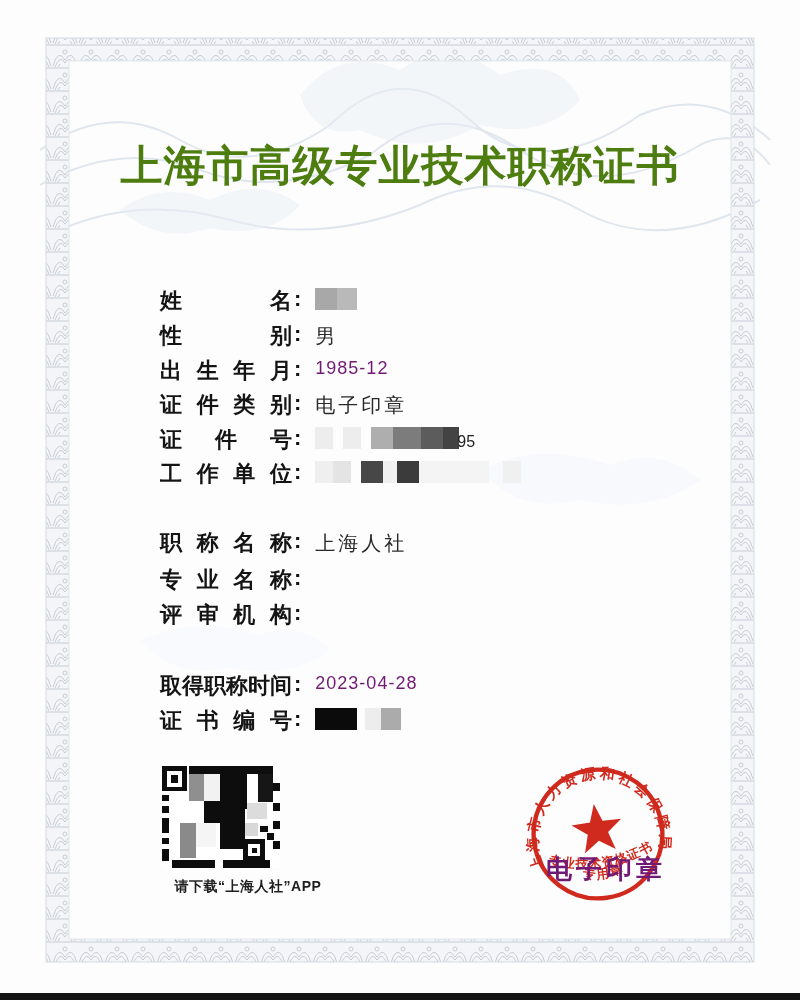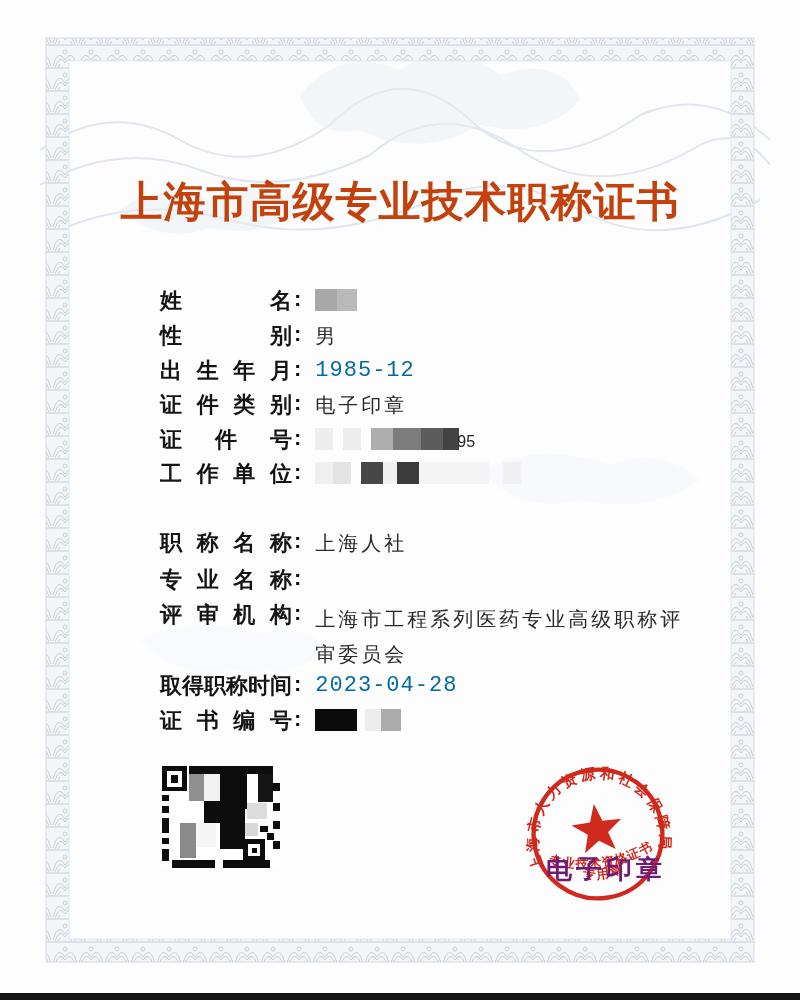--- a/index.html
+++ b/index.html
@@ -4,31 +4,31 @@
 <style>
   html,body{margin:0;padding:0;background:#e8e8e8;}
   .page{
     position:relative;width:800px;height:1000px;margin:0 auto;
     background:#fdfdfe;overflow:hidden;
     font-family:"Liberation Sans",sans-serif;color:#1c1c1c;
   }
   .bg-layer{position:absolute;inset:0;pointer-events:none;}
   .title{
     position:absolute;left:0;right:0;top:138px;text-align:center;
-    font-size:42px;font-weight:900;letter-spacing:1px;color:#c2410c;margin-top:36px;
+    font-size:42px;font-weight:900;letter-spacing:1px;color:#4d7c0f;
   }
   .row{position:absolute;left:160px;display:flex;align-items:flex-start;}
   .flabel{display:flex;align-items:flex-start;font-weight:bold;font-size:22px;color:#141414;}
   .jchars{display:flex;justify-content:space-between;width:132px;}
   .colon{margin-left:2px;font-weight:bold;}
   .fvalue{margin-left:14px;padding-top:2px;}
   .kai{font-family:"Liberation Serif",serif;font-size:20px;color:#2a2a2a;letter-spacing:3px;}
   .kai-wrap{width:368px;line-height:35px;}
-  .num{font-family:Liberation Mono, monospace;font-size:22px;color:#0369a1;letter-spacing:1px;}
-  .blocks{display:flex;align-items:center;height:24px;}
+  .num{font-family:Liberation Sans, sans-serif;font-size:18px;color:#701a75;letter-spacing:1px;}
+  .blocks{display:flex;height:24px;}
   .blk{height:22px;}
   .suffix95{font-size:16px;color:#222;margin-left:-2px;align-self:flex-end;}
   .qr-wrap{position:absolute;left:162px;top:766px;}
   .qr-caption{
     position:absolute;left:146px;top:876px;width:204px;text-align:center;
     font-size:14px;font-weight:bold;line-height:20px;color:#1f1f1f;letter-spacing:0.5px;
   }
   .seal-wrap{position:absolute;left:520px;top:756px;width:156px;height:156px;}
   .seal-overlay{
     position:absolute;left:546px;top:852px;font-size:26px;font-weight:bold;
@@ -203,21 +203,20 @@
   <div class="row" style="top:600px">
     <div class="flabel">
         <span class="jchars">
           <span>评</span>
           <span>审</span>
           <span>机</span>
           <span>构</span>
         </span>
         <span class="colon">:</span>
       </div>
-    <div class="fvalue kai kai-wrap">上海市工程系列医药专业高级职称评审委员会</div>
   </div>
 
   <div class="row" style="top:671px">
     <div class="flabel">
         <span class="jchars">
           <span>取</span>
           <span>得</span>
           <span>职</span>
           <span>称</span>
           <span>时</span>
@@ -280,20 +279,21 @@
         <rect x="2.2" y="6.8" width="1.9" height="4.2" fill="#8a8a8a"></rect>
         <rect x="4.1" y="6.8" width="2.4" height="2.9" fill="#f5f5f5"></rect>
         <rect x="10" y="6.8" width="1.6" height="1.6" fill="#d8d8d8"></rect>
       </g>
       <rect x="10.35" y="9.35" width="1.5" height="1.5" fill="#ffffff"></rect>
       <rect x="10.8" y="9.8" width="0.6" height="0.6" fill="#0d0d0d"></rect>
     </svg>
   </div>
 
   <div class="qr-caption">
+    <div>请下载“上海人社”APP</div>
   </div>
 
   <div class="seal-wrap">
     <svg width="156" height="156" viewBox="0 0 160 160">
       <g transform="rotate(-8 80 80)" fill="#cf2a1d">
         <circle cx="80" cy="80" r="66" fill="none" stroke="#cf2a1d" stroke-width="4.5"></circle>
         <defs>
           <path id="ringArc" d="M 26,118 A 62.8 62.8 0 1 1 134,118" fill="none"></path>
           <path id="innerArc1" d="M 28,104 Q 80,124 132,104" fill="none"></path>
           <path id="innerArc2" d="M 54,119 Q 80,132 106,119" fill="none"></path>

